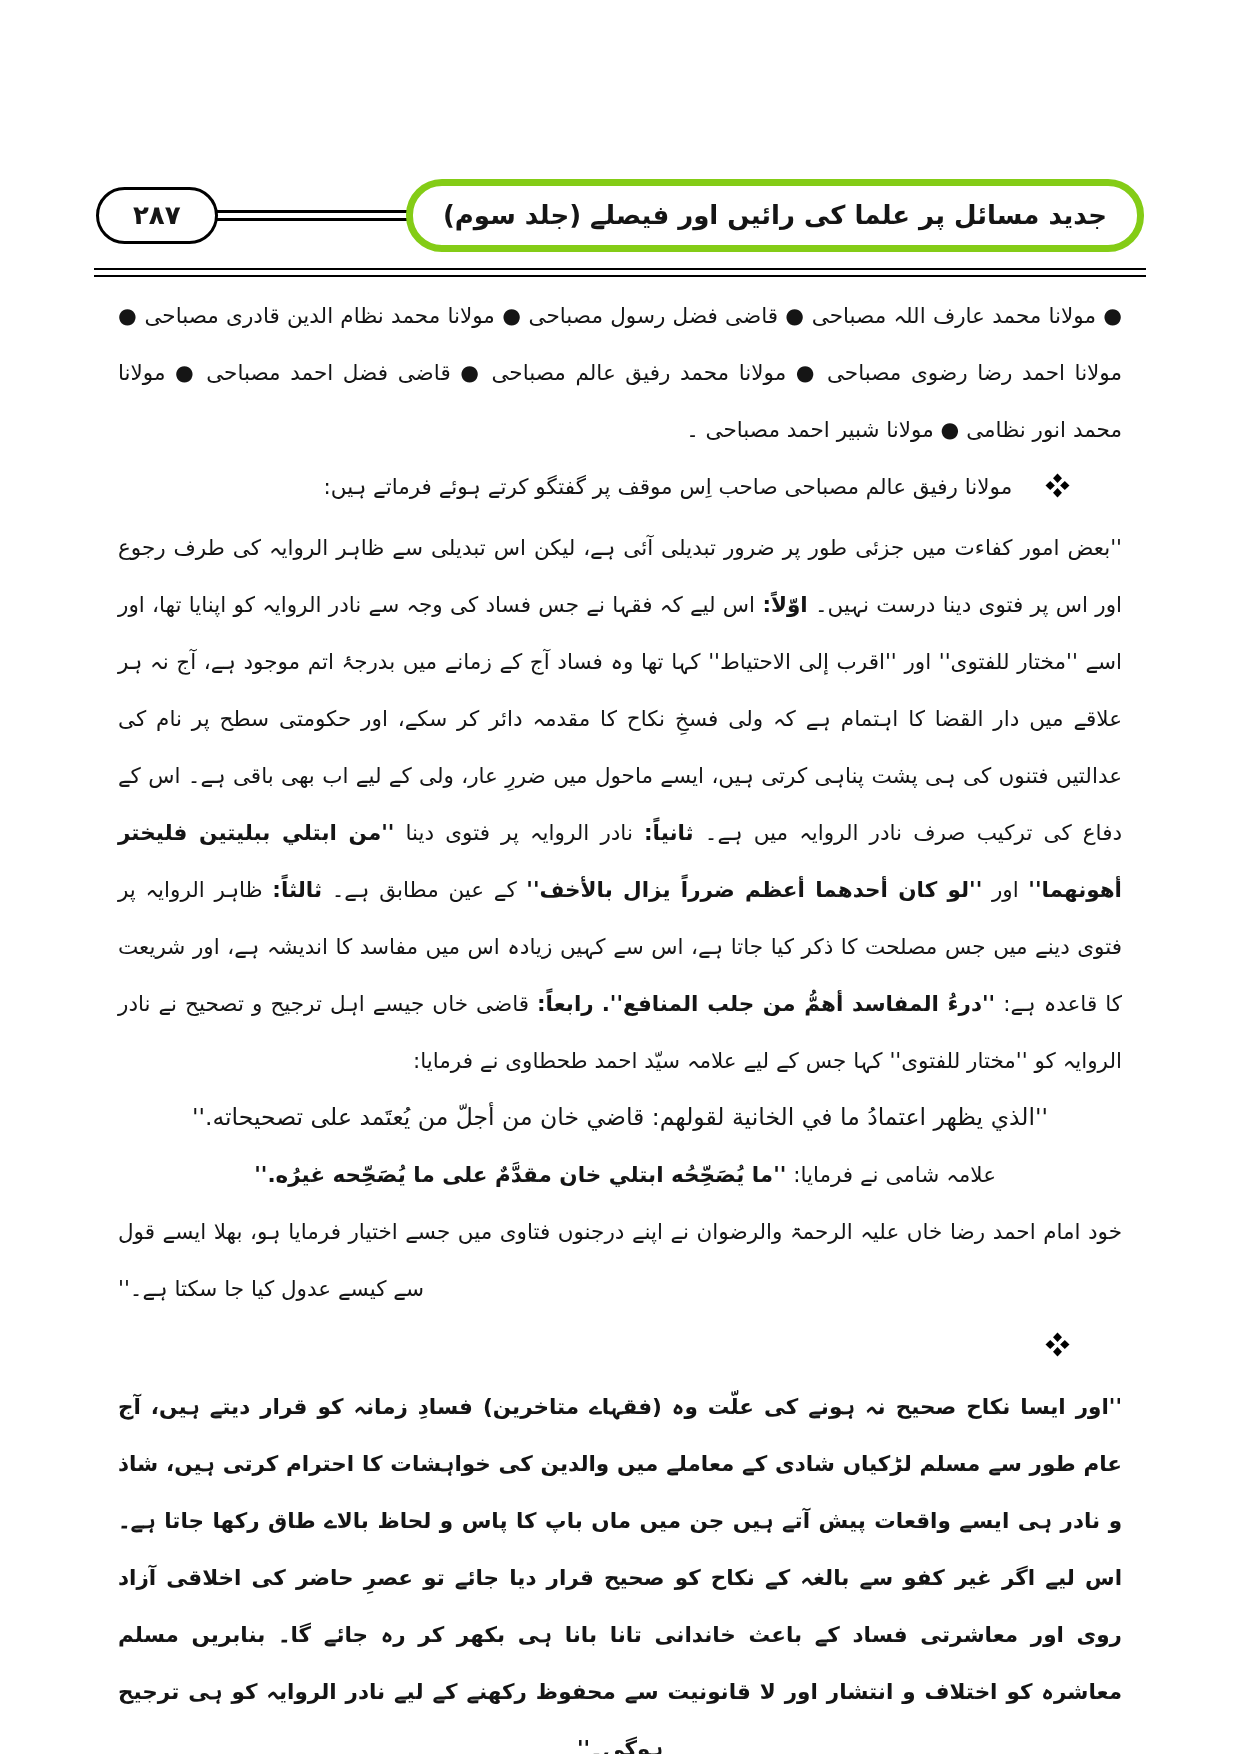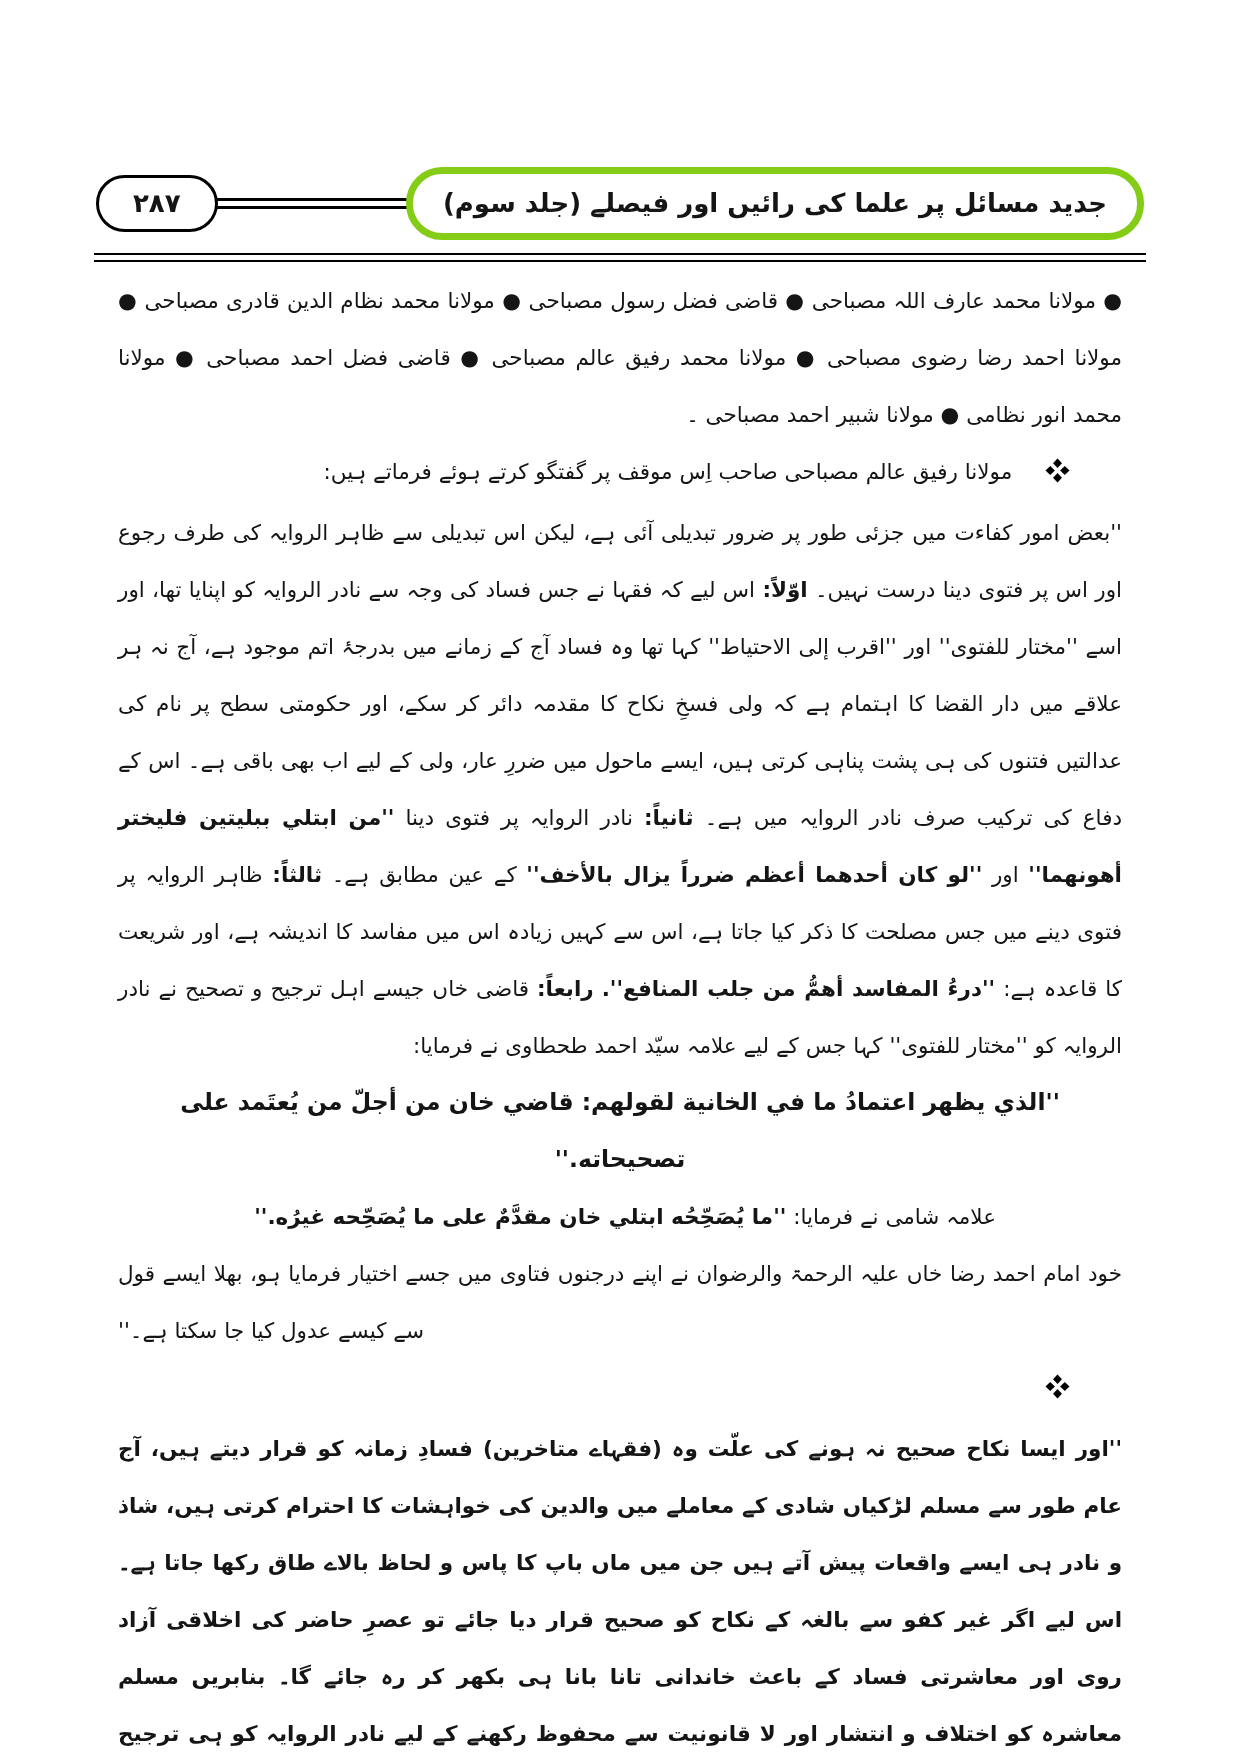--- a/index.html
+++ b/index.html
@@ -8,21 +8,21 @@
     width:1240px; height:1754px;
     margin:0 auto;
     background:#ffffff;
     box-sizing:border-box;
     padding:163px 118px 0 118px;
     direction:rtl;
     font-family:"DejaVu Sans", sans-serif;
     color:#151515;
   }
   
-  .header { direction:ltr; display:flex; align-items:center; margin:4px -22px; }
+  .header { direction:ltr; display:flex; align-items:center; margin:16px -22px; }
   .pagenum-box {
     border:3.5px solid #000; border-radius:30px;
     padding:7px 34px; font-size:26px; font-weight:bold;
     line-height:1.4; white-space:nowrap;
   }
   .connector {
     flex:1 1 auto; height:11px; box-sizing:border-box;
     border-top:3.5px solid #000; border-bottom:3.5px solid #000;
     margin:0 -3px;
   }
@@ -36,21 +36,21 @@
     border-top:2.5px solid #000; border-bottom:2.5px solid #000;
   }
   
   .content { margin-top:10px; font-size:21.5px; line-height:57px; }
   .para { text-align:justify; text-justify:inter-word; }
   .names-para { text-align:justify; }
   .section-head { padding-right:52px; }
   .bullet-icon { display:inline-block; margin-left:26px; vertical-align:-4px; }
   .bullet-icon svg { display:inline-block; width:25px; height:25px; }
   .b { font-weight:bold; }
-  .arabic-quote { text-align:center; font-weight:bold; font-size:23.5px; }
+  .arabic-quote { text-align:center; font-weight:normal; font-size:23.5px; }
   .shami-line { text-align:right; padding-right:126px; }
   .closing-para { text-align:justify; text-align-last:left; }
   .letter-para { text-align:justify; text-align-last:center;font-weight:bold; }
   .summary-para { text-align:justify; text-align-last:justify; text-indent:52px; }
 </style>
 </head>
 <body>
 
 <div class="page">
 

